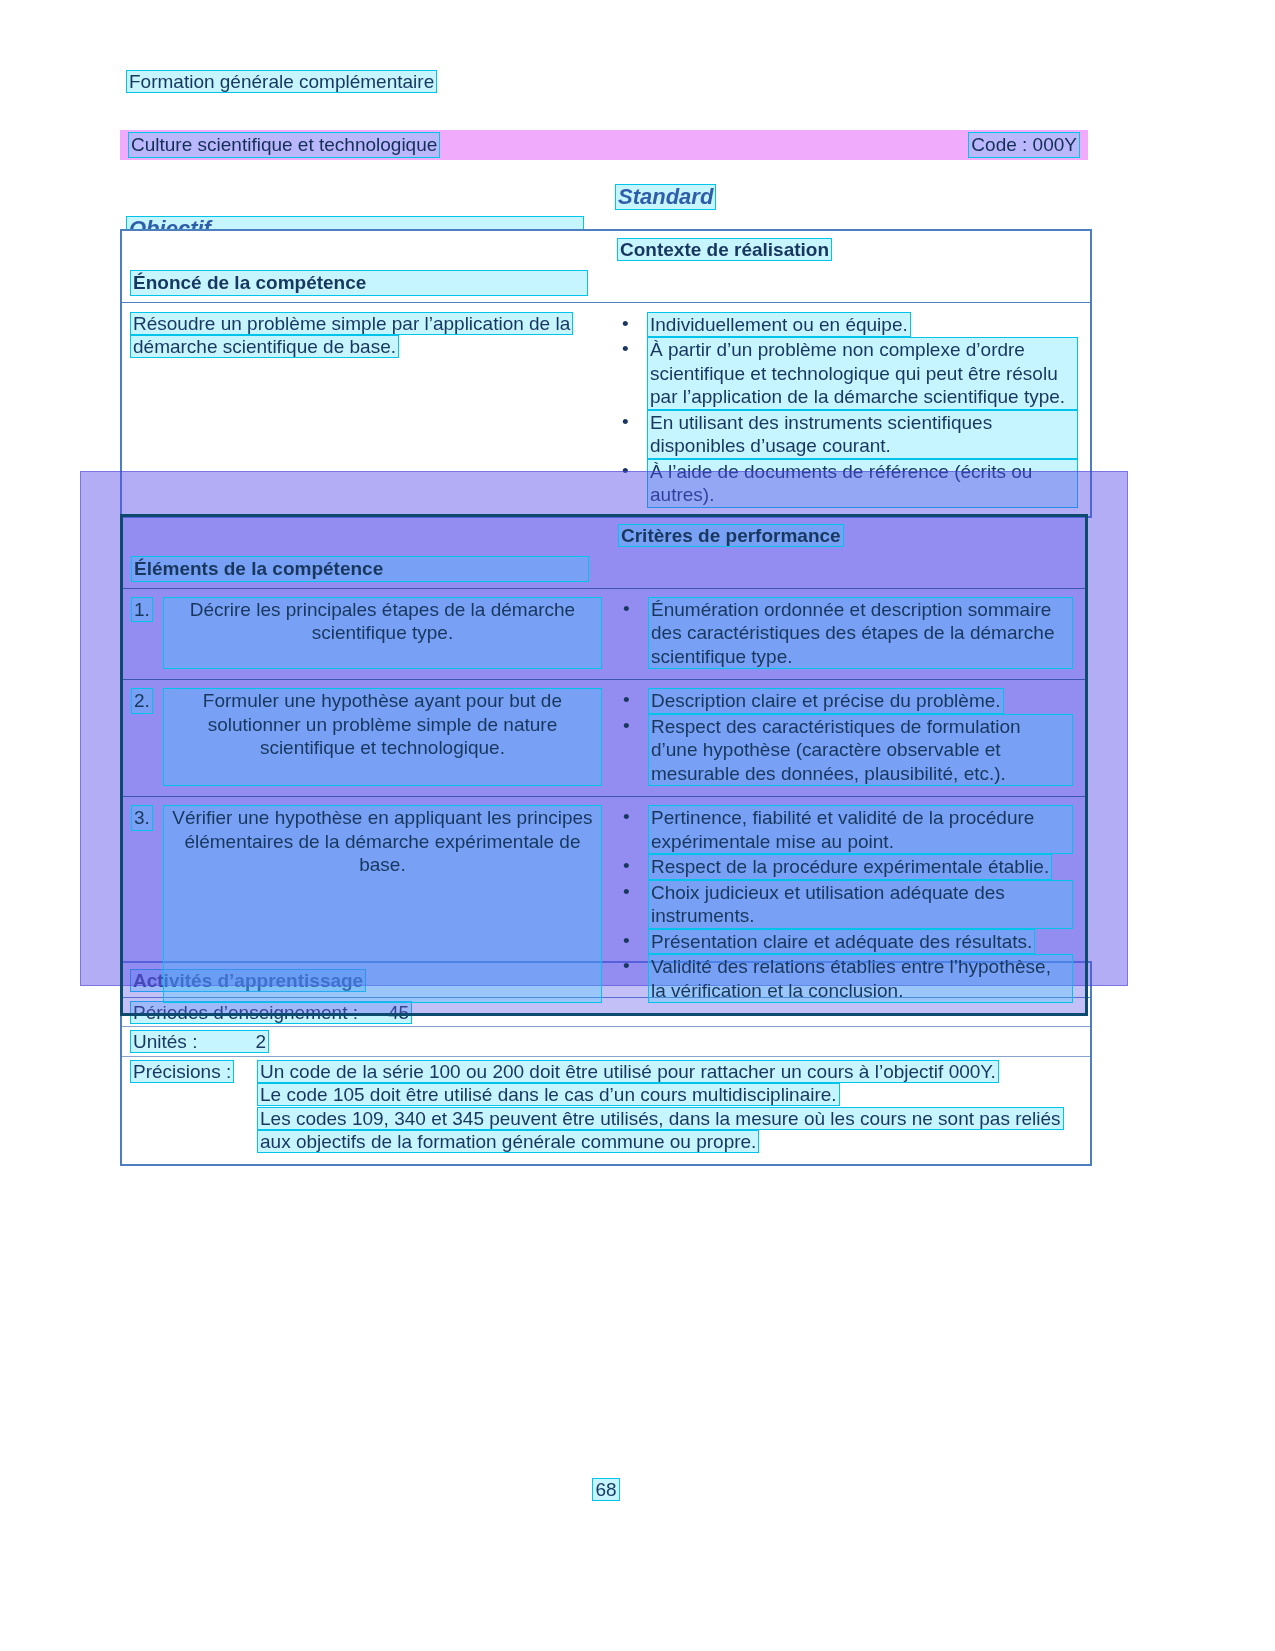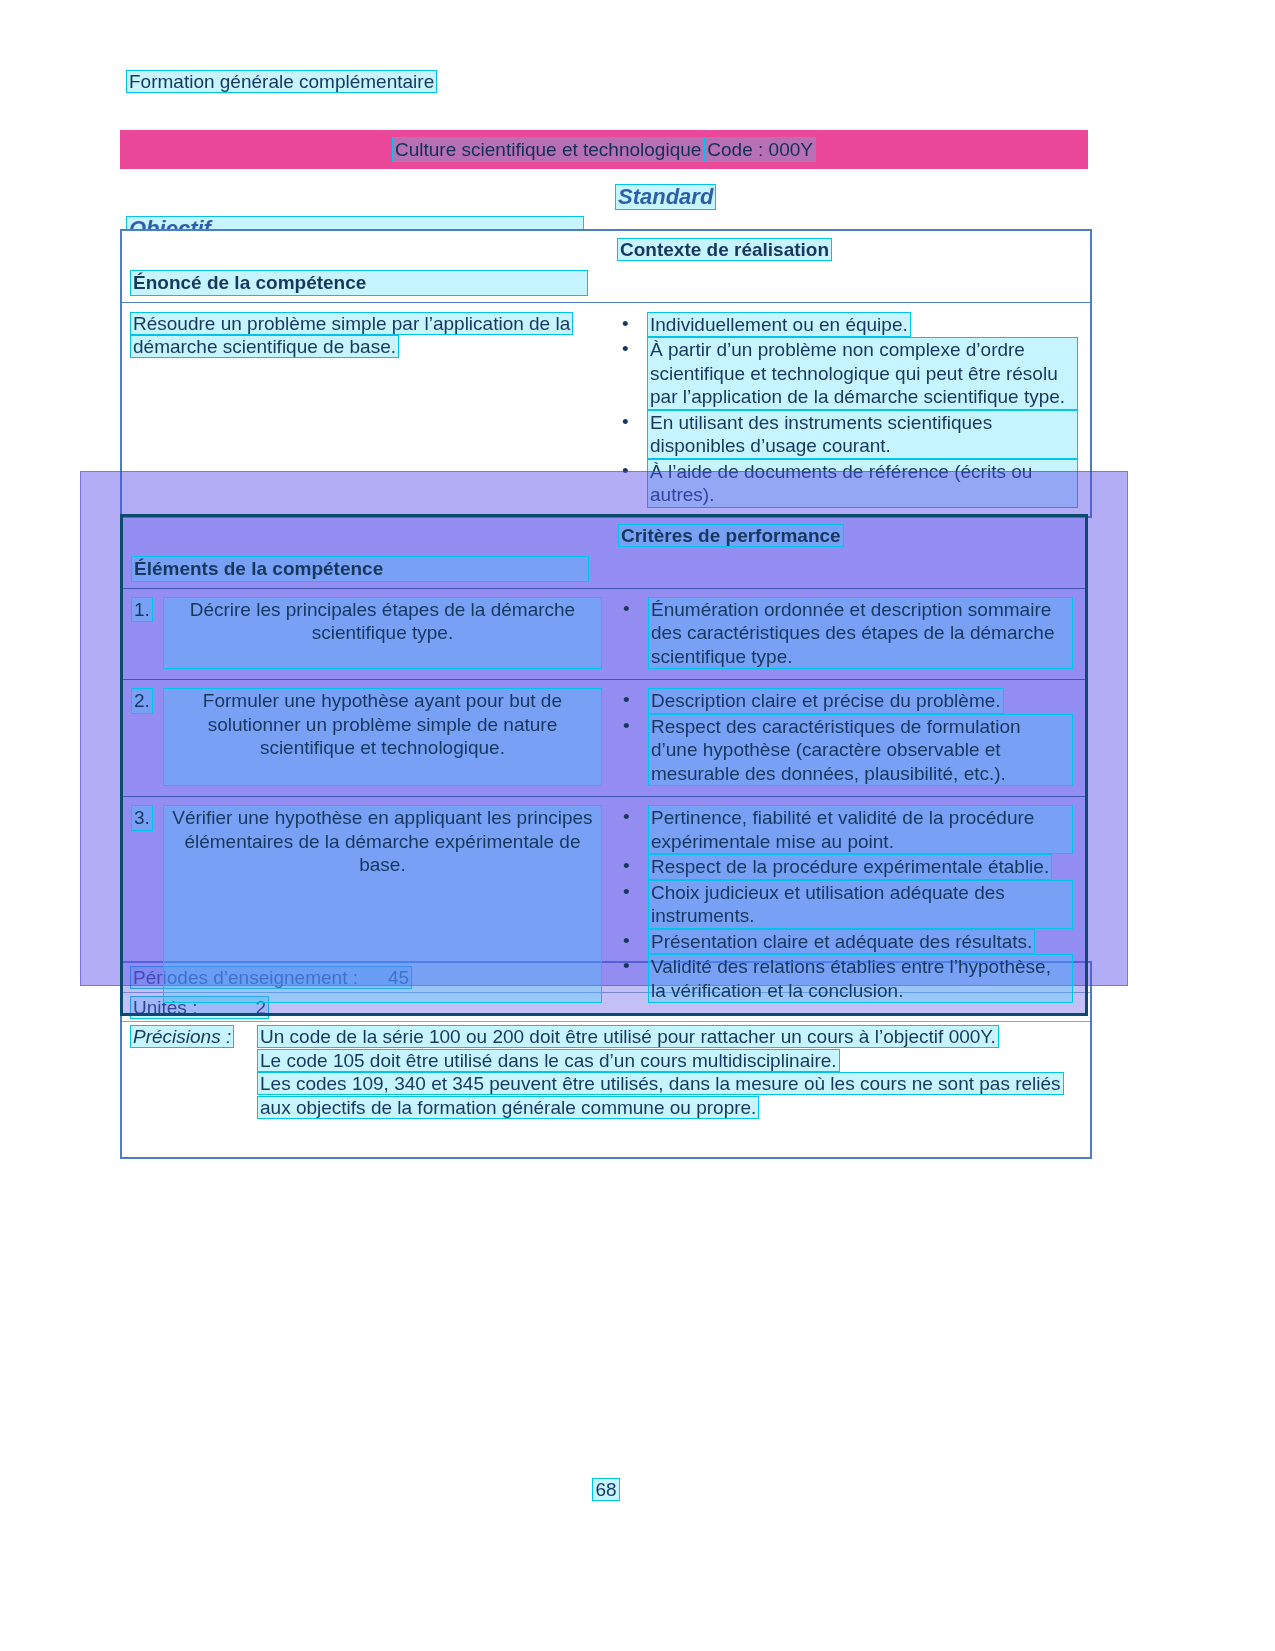--- a/index.html
+++ b/index.html
@@ -14,22 +14,22 @@
     border:1px solid #00c4ea;
     padding:0 2px;
     -webkit-box-decoration-break:clone; box-decoration-break:clone;
   }
   .b { font-weight:bold; }
   .wide { display:inline-block; width:458px;margin-top:32px; }
 
   .top-label { position:absolute; left:126px; top:70px; }
 
   .header-bar {
-    position:absolute; left:120px; top:130px; width:968px; height:39px;
-    background:#ec4899; display:flex; align-items:center; justify-content:center;
+    position:absolute; left:120px; top:130px; width:968px; height:30px;
+    background:#f0abfc; display:flex; align-items:center; justify-content:space-between;
     padding:0 8px;
   }
   .header-bar .hl { color:#132f55; }
 
   .obj-std {
     position:absolute; left:126px; top:184px; width:962px; height:34px;
     font-size:22px; font-style:italic; font-weight:bold; color:#2e5da9;
   }
   .std { position:absolute; left:489px; top:0; }
 
@@ -58,21 +58,21 @@
   .elem { display:flex; }
   .num { flex:0 0 auto; margin-right:10px; align-self:flex-start; }
   .etext { flex:1;text-align:center; }
 
   .t3 { left:120px; top:961px; width:972px; min-height:198px; z-index:1; }
   .t3-head { padding:6px 8px 4px 8px; border-bottom:1px solid #4d7fc0; }
   .t3-row { padding:3px 8px 2px 8px; border-bottom:1px solid #89a4cf; }
   .gap30 { margin-left:30px; }
   .gap58 { margin-left:58px; }
   .precisions { display:flex; padding:3px 8px 10px 8px; }
-  .prec-label { flex:0 0 127px;font-style:italic; }
+  .prec-label { flex:0 0 127px; }
   .prec-text { flex:1; }
 
   .page-num { position:absolute; left:120px; top:1478px; width:972px; text-align:center; }
 </style>
 </head>
 <body>
 
 <div class="page">
 
   <div class="top-label">
@@ -189,20 +189,23 @@
         </div>
         <div class="bullet-row">
           <span class="dot">•</span>
           <span class="hl">Validité des relations établies entre l’hypothèse, la vérification et la conclusion.</span>
         </div>
       </div>
     </div>
   </div>
 
   <div class="tbl t3">
+    <div class="t3-head">
+      <span class="hl b">Activités d’apprentissage</span>
+    </div>
     <div class="t3-row">
       <span class="hl"><span>Périodes d’enseignement :</span><span class="gap30">45</span></span>
     </div>
     <div class="t3-row">
       <span class="hl"><span>Unités :</span><span class="gap58">2</span></span>
     </div>
     <div class="precisions">
       <div class="prec-label">
         <span class="hl">Précisions :</span>
       </div>

